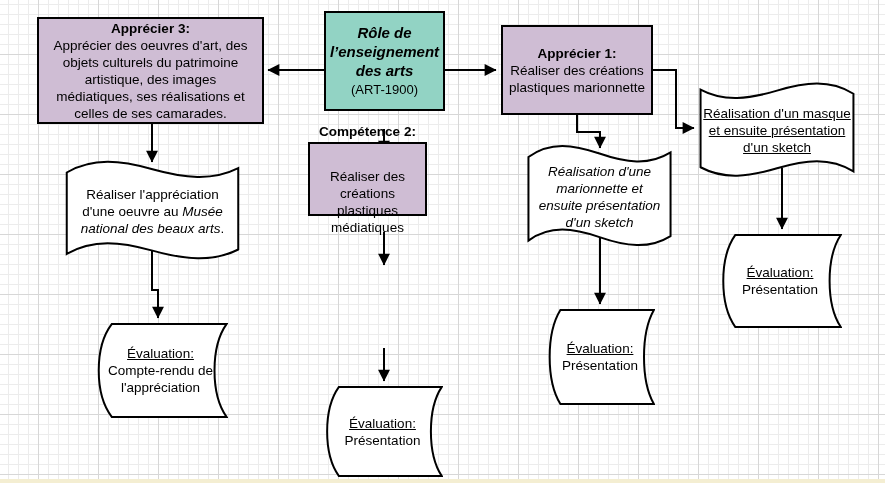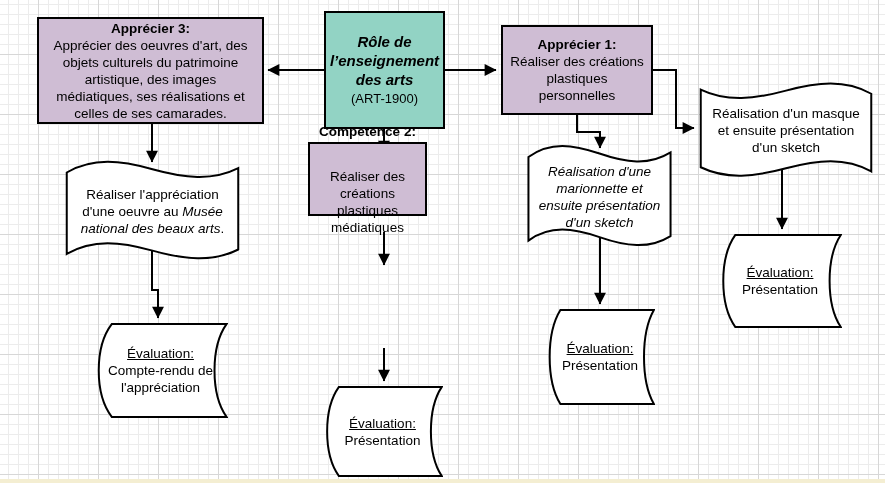--- a/index.html
+++ b/index.html
@@ -62,28 +62,28 @@
     <path d="M 653,70 L 676,70 L 676,128 L 694,128" marker-end="url(#arrow)"></path>
     <path d="M 600,238 L 600,304" marker-end="url(#arrow)"></path>
     <path d="M 782,168 L 782,229" marker-end="url(#arrow)"></path>
   </svg>
 
   <div class="node rect purple" style="left:37px;top:17px;width:227px;height:107px;">
     <div class="node-title">Apprécier 3:</div>
     <div class="node-body">Apprécier des oeuvres d'art, des objets culturels du patrimoine artistique, des images médiatiques, ses réalisations et celles de ses camarades.</div>
   </div>
 
-  <div class="node rect teal" style="left:324px;top:11px;width:121px;height:118px;">
+  <div class="node rect teal" style="left:324px;top:11px;width:121px;height:100px;">
     <div class="role-title">Rôle de l’enseignement des arts</div>
     <div class="role-subtitle">(ART-1900)</div>
   </div>
 
   <div class="node rect purple" style="left:501px;top:25px;width:152px;height:90px;">
     <div class="node-title">Apprécier 1:</div>
-    <div class="node-body">Réaliser des créations plastiques personnelles</div>
+    <div class="node-body">Réaliser des créations plastiques marionnette</div>
   </div>
 
   <div class="node rect purple" style="left:308px;top:142px;width:119px;height:74px;gap:28px;">
     <div class="node-title">Compétence 2:</div>
     <div class="node-body">Réaliser des créations plastiques médiatiques</div>
   </div>
 
   <div class="node shape-node" style="left:65px;top:156px;width:175px;height:110px;">
     <svg viewBox="0 0 100 100" preserveAspectRatio="none">
       <path d="M 1,15 C 16,1 32,4 50,12 C 68,20 84,23 99,11 L 99,85 C 84,97 68,94 50,86 C 32,78 16,75 1,89 Z"></path>
@@ -124,21 +124,21 @@
   <div class="node shape-node stored" style="left:545px;top:309px;width:110px;height:96px;">
     <svg viewBox="0 0 100 100" preserveAspectRatio="none">
       <path d="M 14,1 L 99,1 C 87,25 87,75 99,99 L 14,99 C 1,75 1,25 14,1 Z"></path>
     </svg>
     <div class="shape-text" style="width:94px;">
       <div class="node-title">Évaluation:</div>
       <div>Présentation</div>
     </div>
   </div>
 
-  <div class="node shape-node" style="left:699px;top:78px;width:174px;height:105px;">
+  <div class="node shape-node" style="left:699px;top:78px;width:156px;height:105px;text-decoration:underline;">
     <svg viewBox="0 0 100 100" preserveAspectRatio="none">
       <path d="M 99,15 C 84,1 68,4 50,12 C 32,20 16,23 1,11 L 1,85 C 16,97 32,94 50,86 C 68,78 84,75 99,89 Z"></path>
     </svg>
     <div class="shape-text" style="width:152px;">Réalisation d'un masque et ensuite présentation d'un sketch</div>
   </div>
 
   <div class="node shape-node stored" style="left:718px;top:234px;width:124px;height:94px;">
     <svg viewBox="0 0 100 100" preserveAspectRatio="none">
       <path d="M 14,1 L 99,1 C 87,25 87,75 99,99 L 14,99 C 1,75 1,25 14,1 Z"></path>
     </svg>

